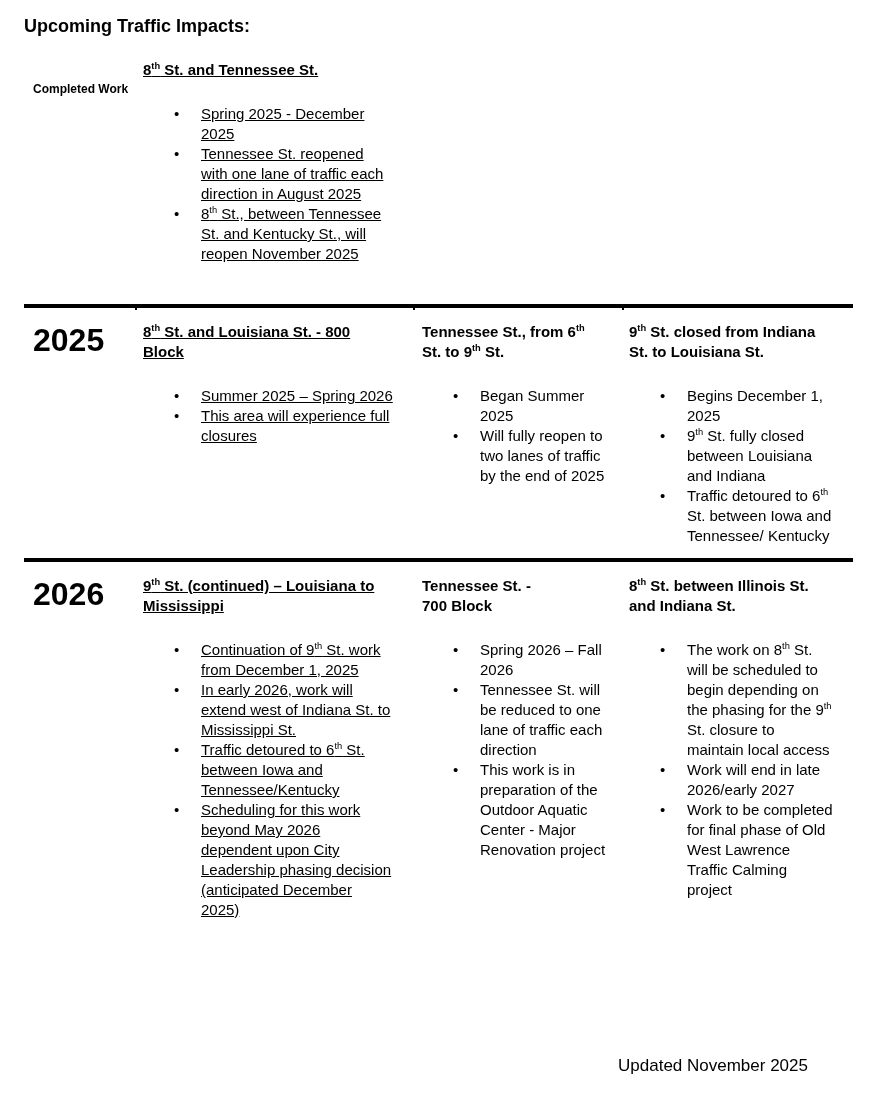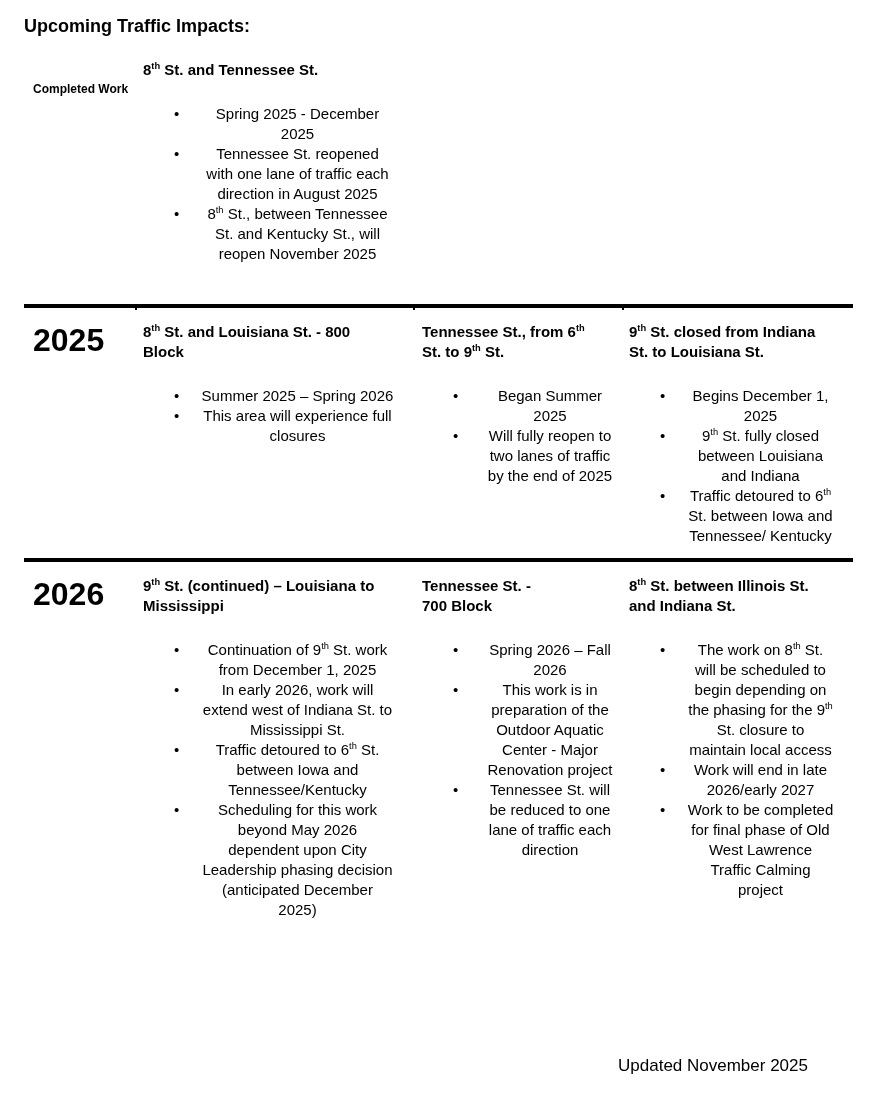--- a/index.html
+++ b/index.html
@@ -41,36 +41,35 @@
     font-size: 12px;
     line-height: 21px;
     padding: 14px 4px 0 9px;
   }
   .row-1 .label-cell { padding-top: 24px; }
   .label-cell.year {
     font-size: 32px;
     line-height: 36px;
     padding-top: 14px;
   }
-  .col1 { padding: 14px 20px 8px 7px; }
+  .col1 { padding: 14px 20px 8px 7px; text-decoration: underline; }
   .col2 { padding: 14px 3px 0 8px; }
   .col3 { padding: 14px 19px 0 6px; }
   .row-1 .col1 { padding-top: 5px; }
   .cell-heading { font-weight: 700; }
   sup { font-size: 0.62em; vertical-align: super; line-height: 0; }
   ul.bullets {
     list-style: none;
     margin: 24px 0 0 0;
     padding: 0 0 0 30px;
   }
   ul.bullets li {
     position: relative;
     padding-left: 28px;
     margin: 0;
-    text-align: center;
   }
   ul.bullets li::before {
     content: "\2022";
     position: absolute;
     left: 1px;
     top: 0;
   }
   .tick {
     position: absolute;
     top: -4px;
@@ -149,22 +148,22 @@
             <li>Continuation of 9<sup>th</sup> St. work from December 1, 2025</li>
             <li>In early 2026, work will extend west of Indiana St. to Mississippi St.</li>
             <li>Traffic detoured to 6<sup>th</sup> St. between Iowa and Tennessee/Kentucky</li>
             <li>Scheduling for this work beyond May 2026 dependent upon City Leadership phasing decision (anticipated December 2025)</li>
           </ul>
       </div>
       <div class="cell col2">
         <div class="cell-heading">Tennessee St. -<br>700 Block</div>
         <ul class="bullets">
             <li>Spring 2026 – Fall 2026</li>
+            <li>Tennessee St. will be reduced to one lane of traffic each direction</li>
             <li>This work is in preparation of the Outdoor Aquatic Center - Major Renovation project</li>
-            <li>Tennessee St. will be reduced to one lane of traffic each direction</li>
           </ul>
       </div>
       <div class="cell col3">
         <div class="cell-heading">8<sup>th</sup> St. between Illinois St.<br>and Indiana St.</div>
         <ul class="bullets">
             <li>The work on 8<sup>th</sup> St. will be scheduled to begin depending on the phasing for the 9<sup>th</sup> St. closure to maintain local access</li>
             <li>Work will end in late 2026/early 2027</li>
             <li>Work to be completed for final phase of Old West Lawrence Traffic Calming project</li>
           </ul>
       </div>

